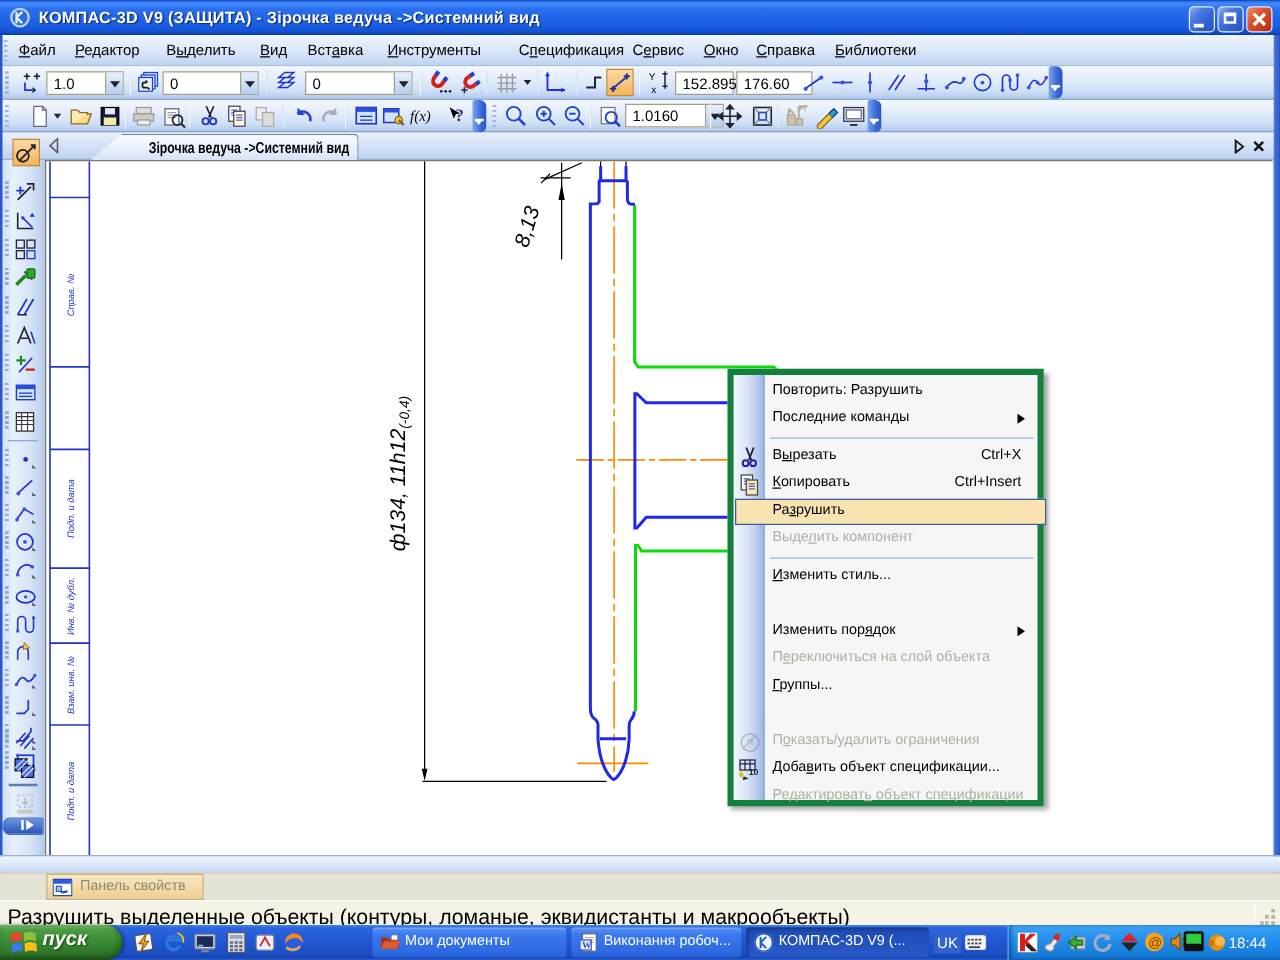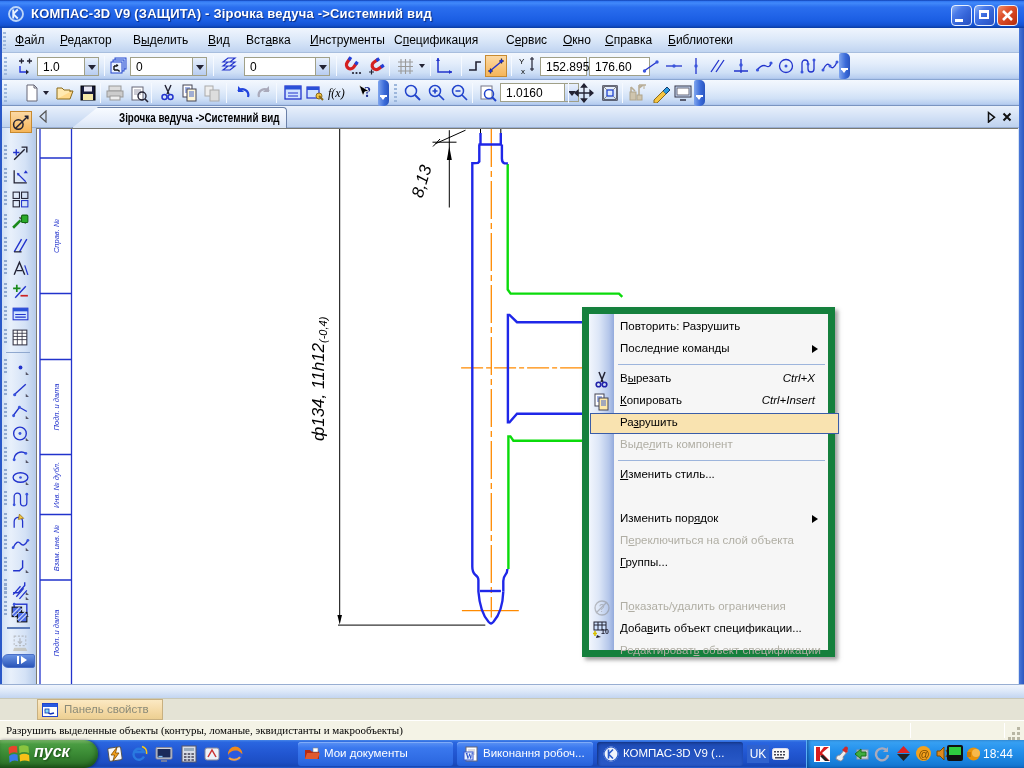--- a/index.html
+++ b/index.html
@@ -38,37 +38,37 @@
 .lgrip{position:absolute;left:4px;width:3px;height:14px;background:repeating-linear-gradient(180deg,#8fa8cf 0 2px,rgba(255,255,255,0) 2px 4px);}
 
 #canvas{left:36px;top:128px;width:982px;height:556px;background:#fff;border-top:1px solid #7a7a72;border-left:1px solid #7a7a72;}
 #rightedge{left:1019px;top:28px;width:5px;height:670px;background:linear-gradient(90deg,#4a78d8,#2a58c0);}#leftedge{left:0px;top:28px;width:2px;height:670px;background:#2a58c8;}
 
 #band{left:0;top:684px;width:1024px;height:14px;background:linear-gradient(180deg,#f0f5fd 0%,#dbe7f8 50%,#c3d5f0 100%);border-top:1px solid #98aed2;}
 #strip{left:0;top:698px;width:1024px;height:22px;background:#e4e3d5;border-top:1px solid #c8c8b8;}
 #ptab{position:absolute;left:37px;top:0px;width:126px;height:21px;background:linear-gradient(180deg,#fbe9c3 0%,#f4d9a4 60%,#eccf92 100%);border:1px solid #c8b080;}
 #ptab .t{position:absolute;left:26px;top:3px;font-size:11.5px;color:#8a8a78;}
 #status{left:0;top:720px;width:1024px;height:20px;background:#f4f3e6;border-top:1px solid #fff;}
-#status .t{position:absolute;left:6px;top:3px;font-size:11px;color:#000;font-family:Liberation Serif, serif;}
+#status .t{position:absolute;left:6px;top:3px;font-size:17px;color:#000;}
 
 #taskbar{left:0;top:740px;width:1024px;height:28px;background:linear-gradient(180deg,#4585e8 0%,#2a66e0 8%,#2257d2 45%,#1c4ec4 80%,#1745b2 94%,#2a62d4 100%);}
 #startbtn{position:absolute;left:0;top:0;width:98px;height:28px;border-radius:0 14px 14px 0;
  background:linear-gradient(180deg,#7ab868 0%,#4a9c42 15%,#3a8a34 50%,#2e7429 85%,#256020 100%);box-shadow:inset -2px -2px 5px rgba(0,40,0,.4),1px 0 3px rgba(0,0,30,.5);}
 #startbtn .t{position:absolute;left:34px;top:3px;color:#fff;font-weight:bold;font-style:italic;font-size:16px;text-shadow:1px 1px 2px #1a4a14;}
 .tkbtn{position:absolute;top:2px;height:24px;border-radius:3px;background:linear-gradient(180deg,#5b93f5 0%,#3a78ee 25%,#2e6ae2 80%,#2560d8 100%);box-shadow:inset 0 1px 0 #7fabf8;color:#fff;font-size:11.5px;}
 .tkbtn .t{position:absolute;left:26px;top:5px;white-space:nowrap;overflow:hidden;}
 .tkact{background:linear-gradient(180deg,#1e4bb4 0%,#2252c0 50%,#2a5ac8 100%);box-shadow:inset 1px 1px 3px #12307a;}
 #tray{position:absolute;left:806px;top:0;width:218px;height:28px;border-left:1px solid #5ab0f4;background:linear-gradient(180deg,#3ca4f4 0%,#2390ec 40%,#1881dc 75%,#1272cc 100%);box-shadow:inset 2px 0 3px rgba(0,20,80,.4);}
 #clock{position:absolute;right:11px;top:7px;color:#fff;font-size:12px;}
 
-#ctxmenu{left:582px;top:295px;width:253px;height:350px;background:#f6f6f6;border:7px solid #15803d;box-shadow:3px 3px 4px rgba(80,80,80,.55);margin-top:12px;}
+#ctxmenu{left:582px;top:295px;width:253px;height:350px;background:#f6f6f6;border:5px solid #15803d;box-shadow:3px 3px 4px rgba(80,80,80,.55);}
 #ctxgutter{position:absolute;left:0;top:0;width:25px;height:100%;background:linear-gradient(90deg,#f2f6fd 0%,#dce6f7 40%,#b4c6ea 80%,#93aadc 100%);}
 .mitem{position:absolute;left:0;width:100%;height:22px;font-size:11.5px;color:#000;}
 .mitem .t{position:absolute;left:31px;top:3px;white-space:nowrap;}
-.mitem .sc{position:absolute;right:13px;top:3px;font-style:italic;}
+.mitem .sc{position:absolute;right:13px;top:3px;}
 .mitem .ar{position:absolute;right:6px;top:6px;border:4px solid transparent;border-left:6px solid #000;}
 .mgray{color:#b0aea4;}
 .msep{position:absolute;left:29px;right:3px;height:1px;background:#9db5dc;}
 #mhl{position:absolute;left:1px;top:99px;width:249px;height:21px;background:#f9e3b0;border:1px solid #3a5da8;}
 .micon{position:absolute;left:4px;width:18px;height:18px;}
 </style></head><body>
 <div id="app">
  <div id="title" class="abs">
   <svg class="abs" style="left:7px;top:5px" width="18" height="18" viewBox="0 0 18 18">
         <circle cx="9" cy="9" r="8.2" fill="#2e6ae0"></circle>
@@ -89,21 +89,21 @@
       </div>
  </div>
  <div id="menubar" class="abs">
   <div class="grip" style="left:3px;top:4px;height:17px"></div>
   <div class="mi" style="left:15px"><u>Ф</u>айл</div>
   <div class="mi" style="left:60px"><u>Р</u>едактор</div>
   <div class="mi" style="left:133px">В<u>ы</u>делить</div>
   <div class="mi" style="left:208px"><u>В</u>ид</div>
   <div class="mi" style="left:246px">Вст<u>а</u>вка</div>
   <div class="mi" style="left:310px"><u>И</u>нструменты</div>
-  <div class="mi" style="left:394px">С<u>п</u>ецификация</div>
+  <div class="mi" style="left:415px">С<u>п</u>ецификация</div>
   <div class="mi" style="left:506px">С<u>е</u>рвис</div>
   <div class="mi" style="left:563px"><u>О</u>кно</div>
   <div class="mi" style="left:605px"><u>С</u>правка</div>
   <div class="mi" style="left:668px"><u>Б</u>иблиотеки</div>
  </div>
  <div id="row1" class="abs">
   <div class="grip" style="left:4px;top:4px;height:19px"></div>
   <svg class="ticon" style="left:16px;top:3px" viewBox="0 0 20 20">
         <path d="M3 5h5M5.5 2.5v5M11 5h5M13.5 2.5v5" stroke="#223" stroke-width="1.3" fill="none"></path>
         <path d="M4 10v6h6" stroke="#2233dd" stroke-width="1.4" fill="none"></path>

